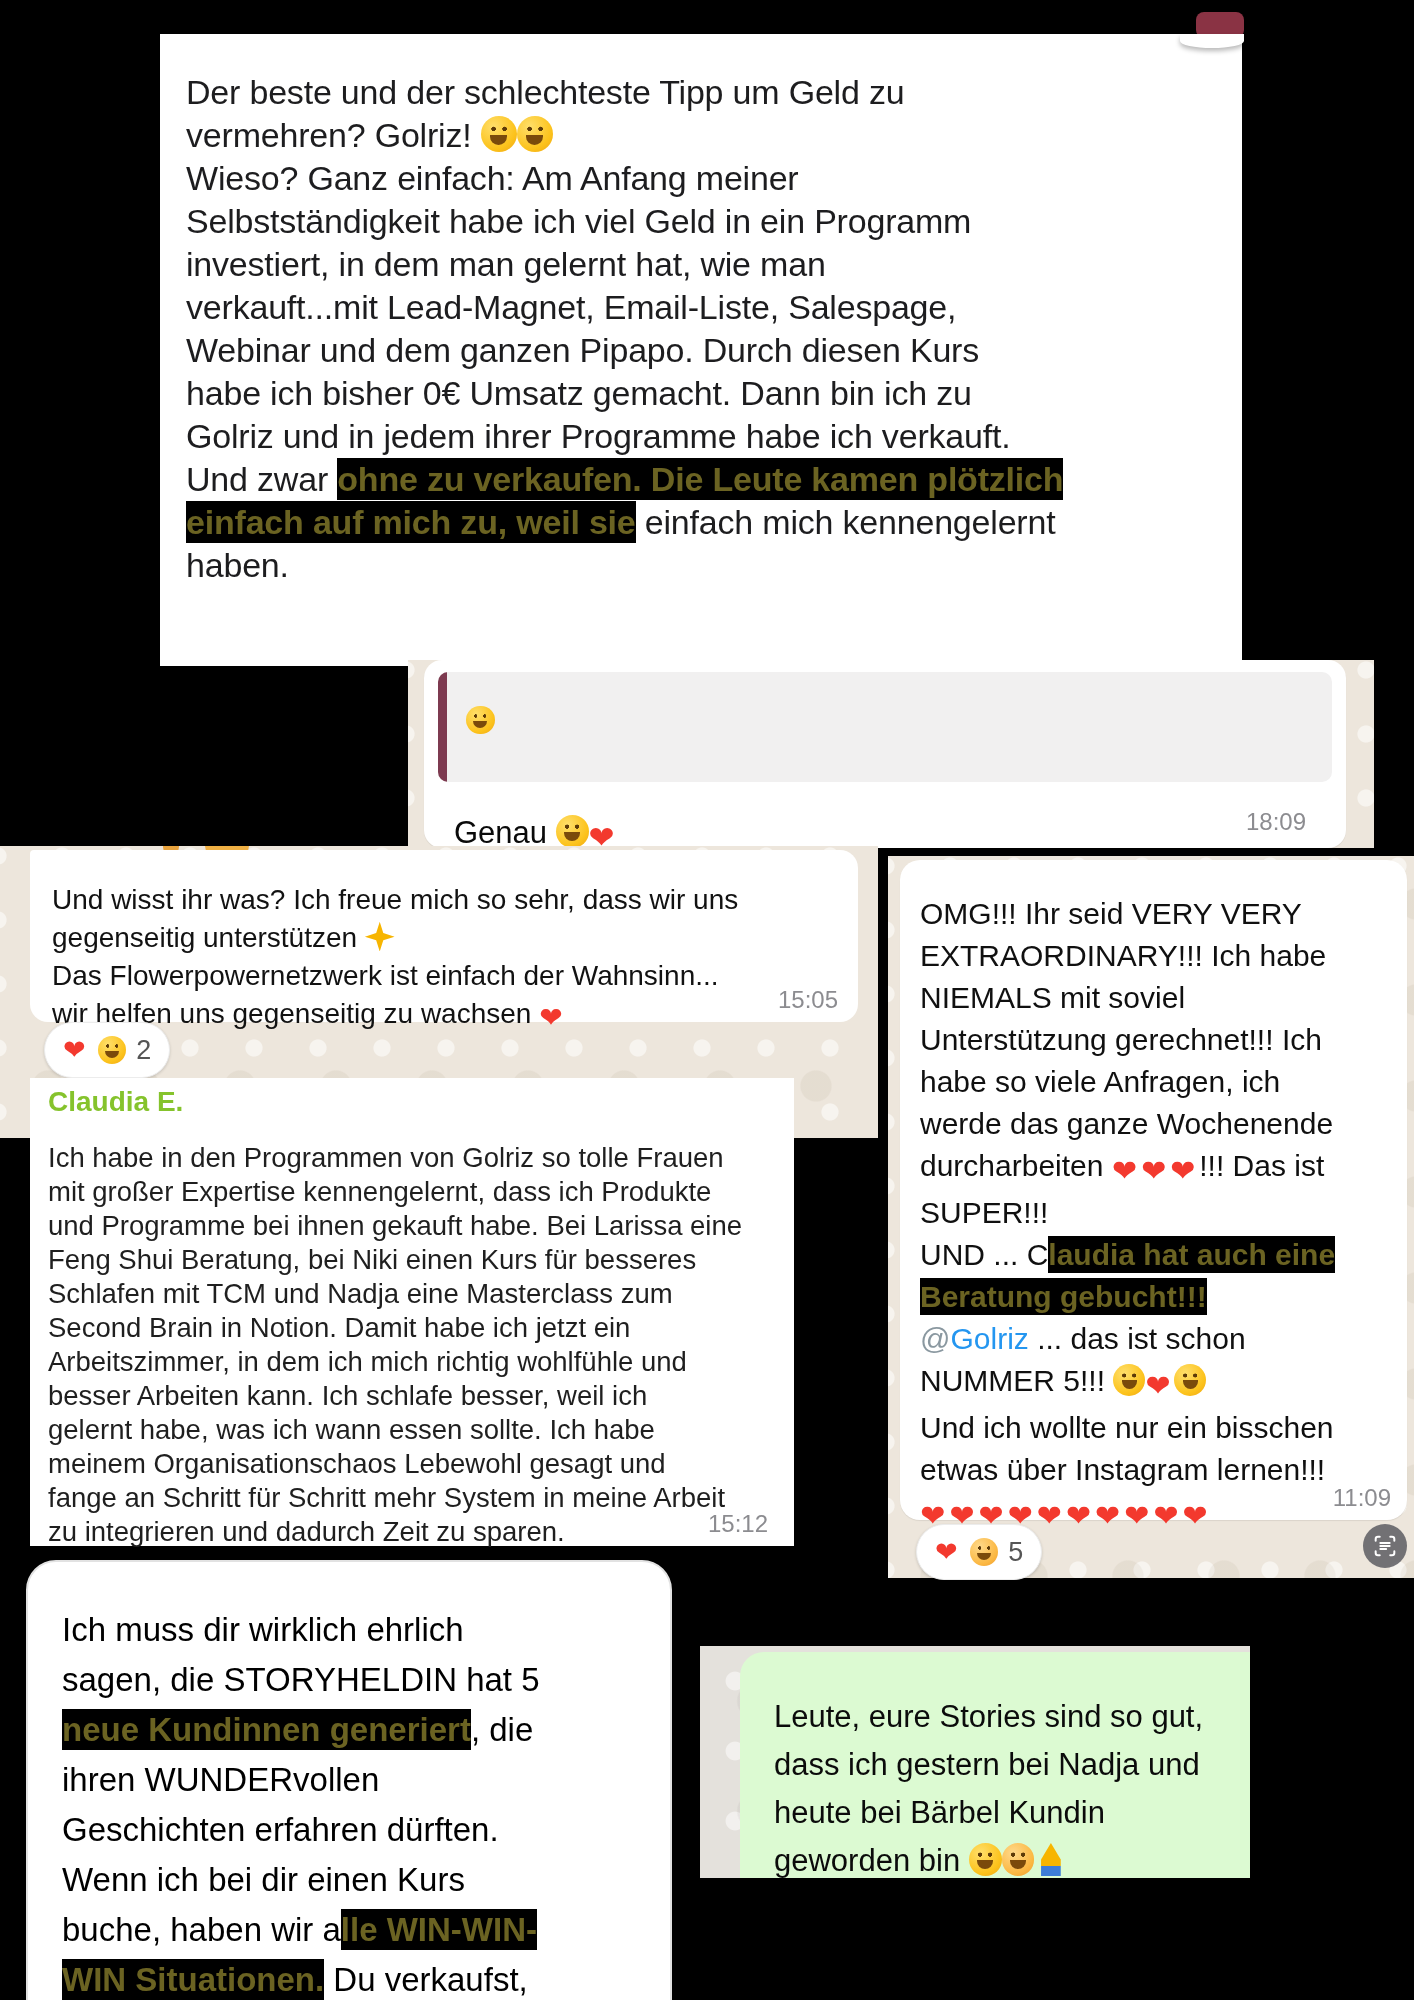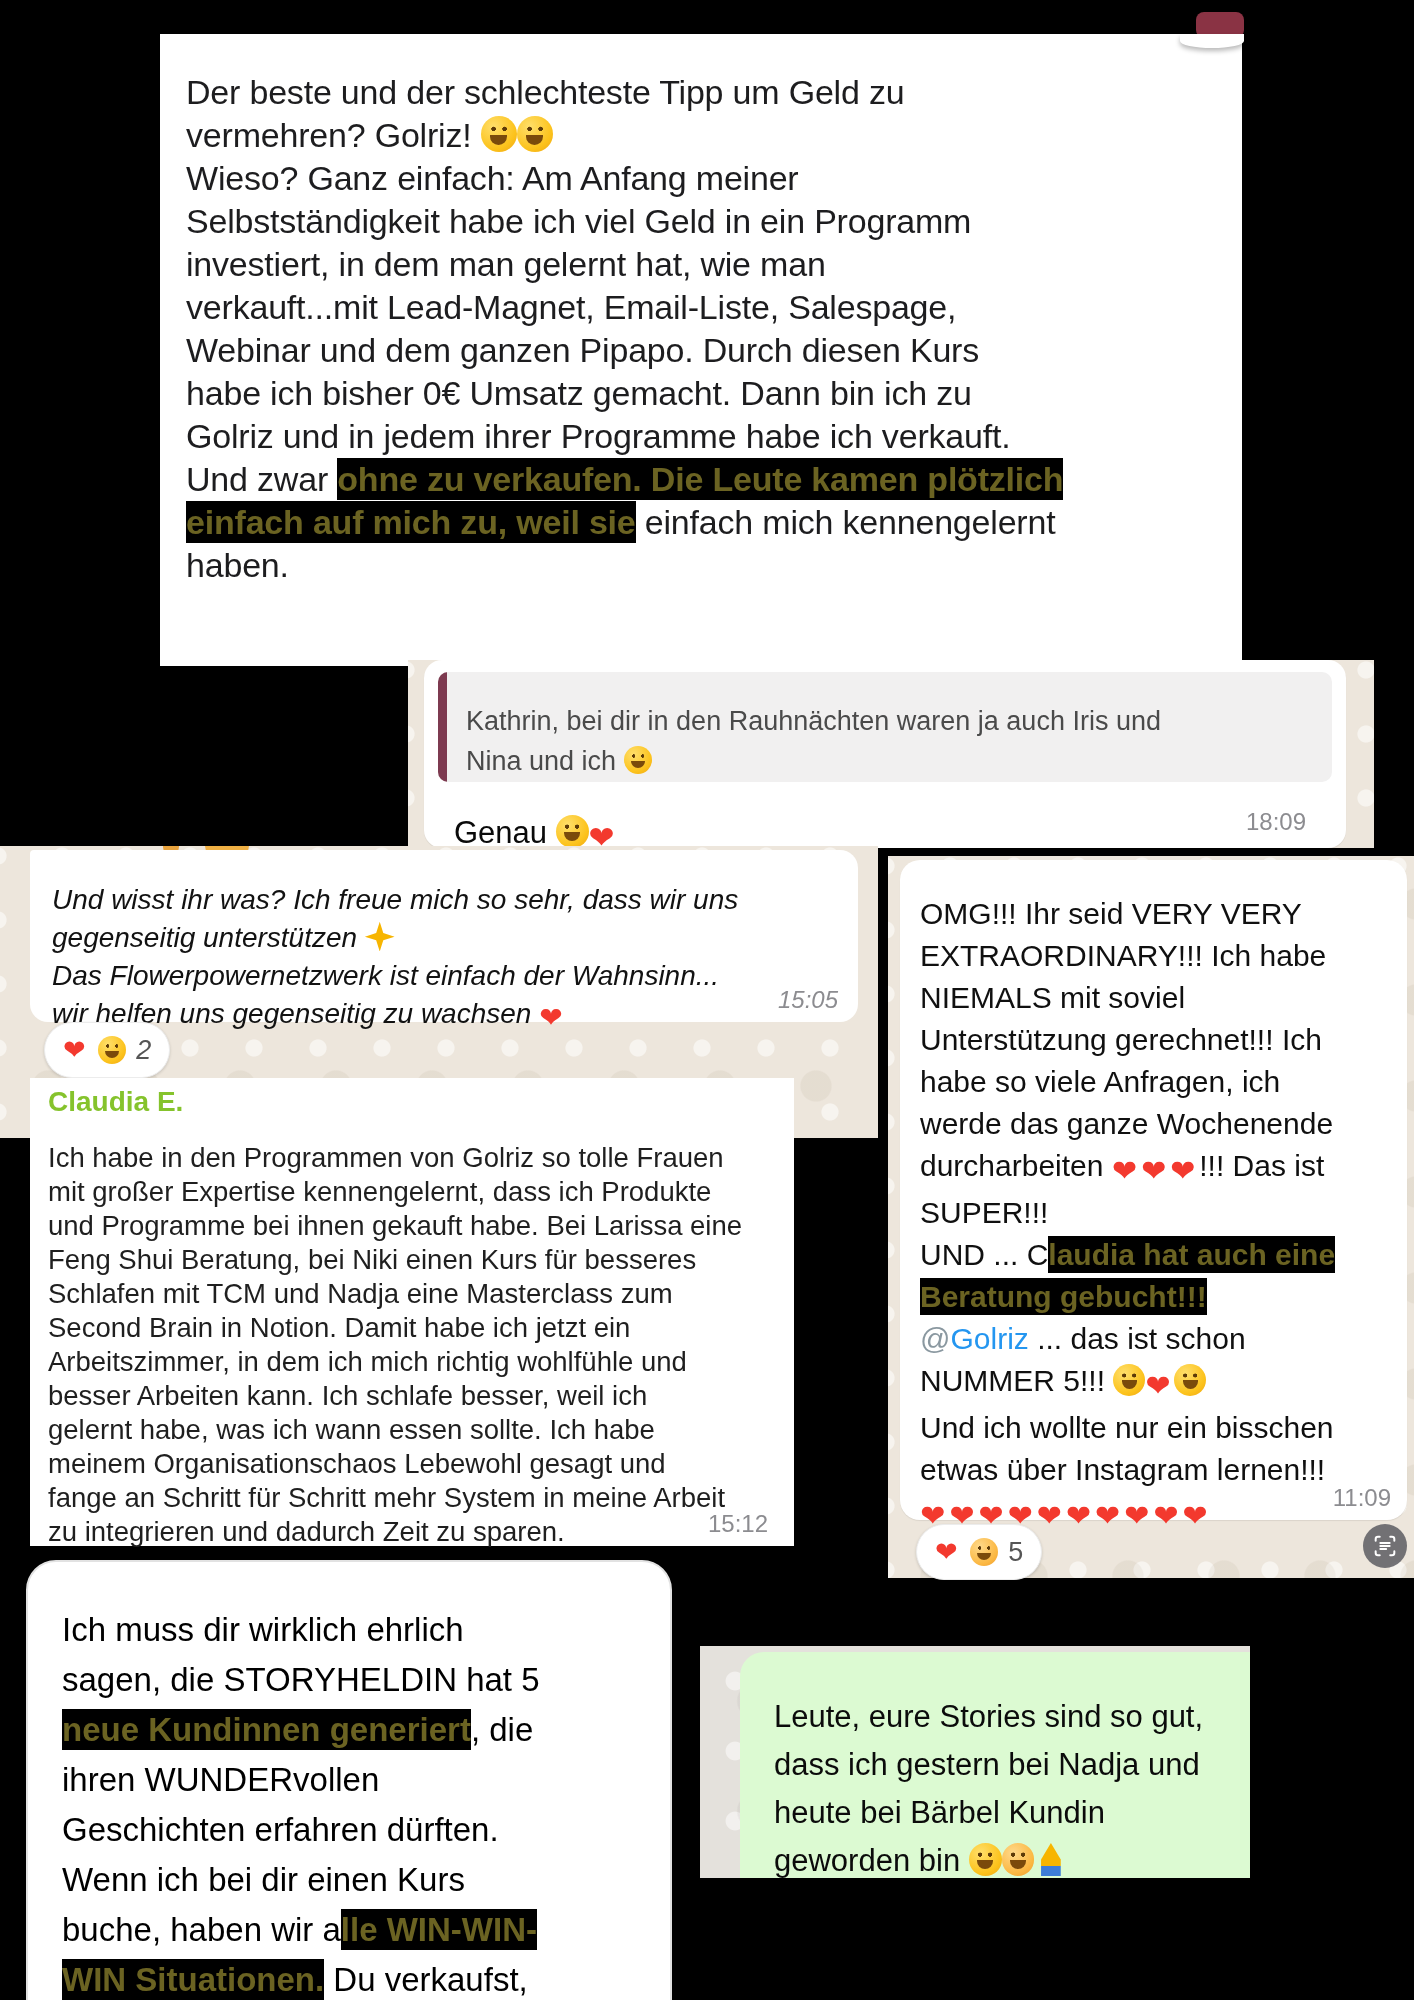--- a/index.html
+++ b/index.html
@@ -30,21 +30,21 @@
   .frag-b{left:408px;top:660px;width:966px;height:188px;}
   .bubble{background:#fff;border-radius:18px;}
   .frag-b .bubble{left:16px;top:0;width:922px;height:188px;box-shadow:0 1px 1px rgba(0,0,0,.08);}
   .quote{left:14px;top:12px;width:894px;height:110px;background:#F1F0F0;border-radius:10px;overflow:hidden;}
   .quotebar{position:absolute;left:0;top:0;bottom:0;width:9px;background:#7D3A50;}
   .quote .msgtext{position:absolute;left:28px;top:12px;width:840px;font-size:27px;line-height:40px;color:#4a4a4a;}
   .genau{left:30px;top:138px;font-size:31px;color:#0a0a0a;}
   .time{position:absolute;font-size:24px;color:#8c8c90;}
 
   
-  .frag-c{left:0;top:846px;width:878px;height:292px;font-style:italic;}
+  .frag-c{left:0;top:846px;width:878px;height:292px;}
   .frag-c .bubble{left:30px;top:4px;width:828px;height:172px;border-radius:4px 18px 18px 18px;}
   .frag-c .msgtext{position:absolute;left:22px;top:14px;width:790px;font-size:28px;line-height:38px;color:#121212;}
   .orange-bit1{left:163px;top:0;width:16px;height:9px;background:#E8A33D;border-radius:0 0 8px 8px;}
   .orange-bit2{left:205px;top:0;width:44px;height:10px;background:#F0B044;border-radius:0 0 10px 10px;}
 
   .pill{position:absolute;display:flex;align-items:center;gap:8px;height:54px;padding:0 18px;
         background:#fff;border:1px solid #ececec;border-radius:28px;box-shadow:0 1px 3px rgba(0,0,0,.16);
         font-size:27px;color:#0a0a0a;}
   .s-count{color:#555;margin-left:2px;}
 
@@ -113,22 +113,21 @@
 Und zwar </span><span class="s-hl">ohne zu verkaufen. Die Leute kamen plötzlich</span><span>
 </span><span class="s-hl">einfach auf mich zu, weil sie</span><span> einfach mich kennengelernt
 haben.</span></div>
   </div>
   <div class="abs curlshadow"></div>
 
   <div class="abs wp frag-b">
     <div class="abs bubble">
       <div class="abs quote">
         <span class="quotebar"></span>
-        <div class="msgtext"><span>Kathrin, bei dir in den Rauhnächten waren ja auch Iris und
-Nina und ich </span><span class="emoji e-party"></span></div>
+        <div class="msgtext"><span class="emoji e-party"></span></div>
       </div>
       <div class="abs genau msgtext"><span>Genau </span><span class="emoji e-star-struck"></span><span class="emoji e-heart hearts">❤</span></div>
       <span class="time" style="right:40px;bottom:12px;">18:09</span>
     </div>
   </div>
 
   <div class="abs wp frag-c">
     <div class="abs orange-bit1"></div>
     <div class="abs orange-bit2"></div>
     <div class="abs bubble">

